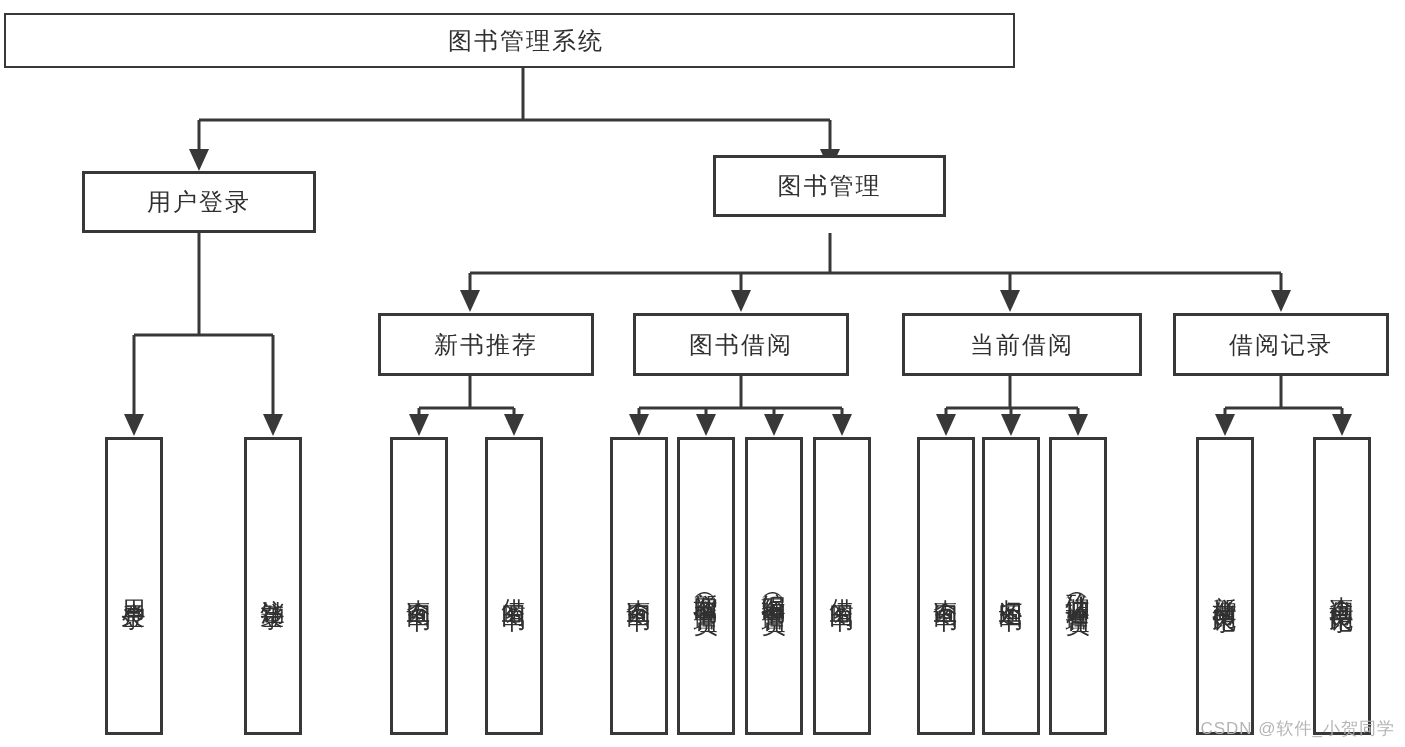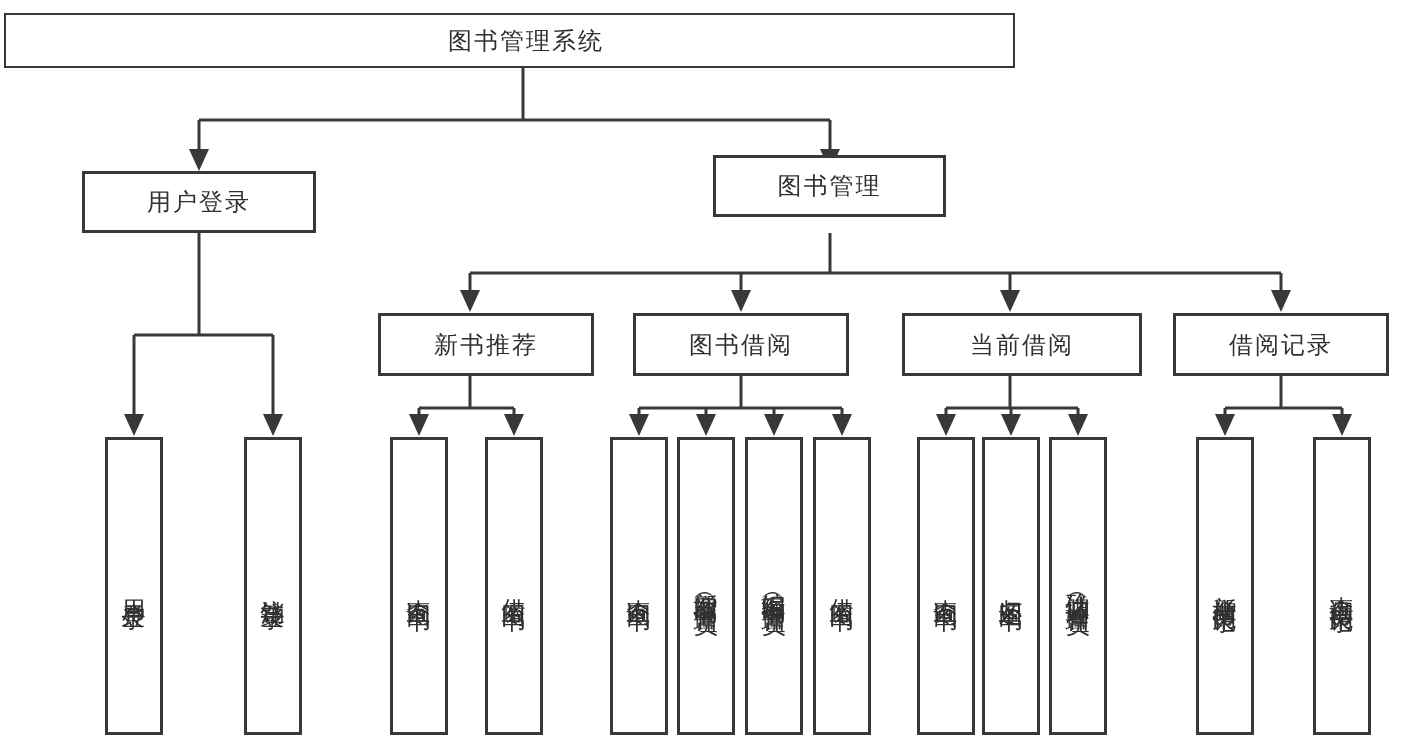--- a/index.html
+++ b/index.html
@@ -129,14 +129,15 @@
     <span>确认归还（管理员）</span>
   </div>
 
   <div class="box leaf" style="left:1196px; top:437px; width:58px; height:298px;">
     <span>新增借阅记录</span>
   </div>
   <div class="box leaf" style="left:1313px; top:437px; width:58px; height:298px;">
     <span>查询借阅记录</span>
   </div>
 
+  <div class="watermark">CSDN @软件_小贺同学</div>
 
 </div>
 
 </body></html>

